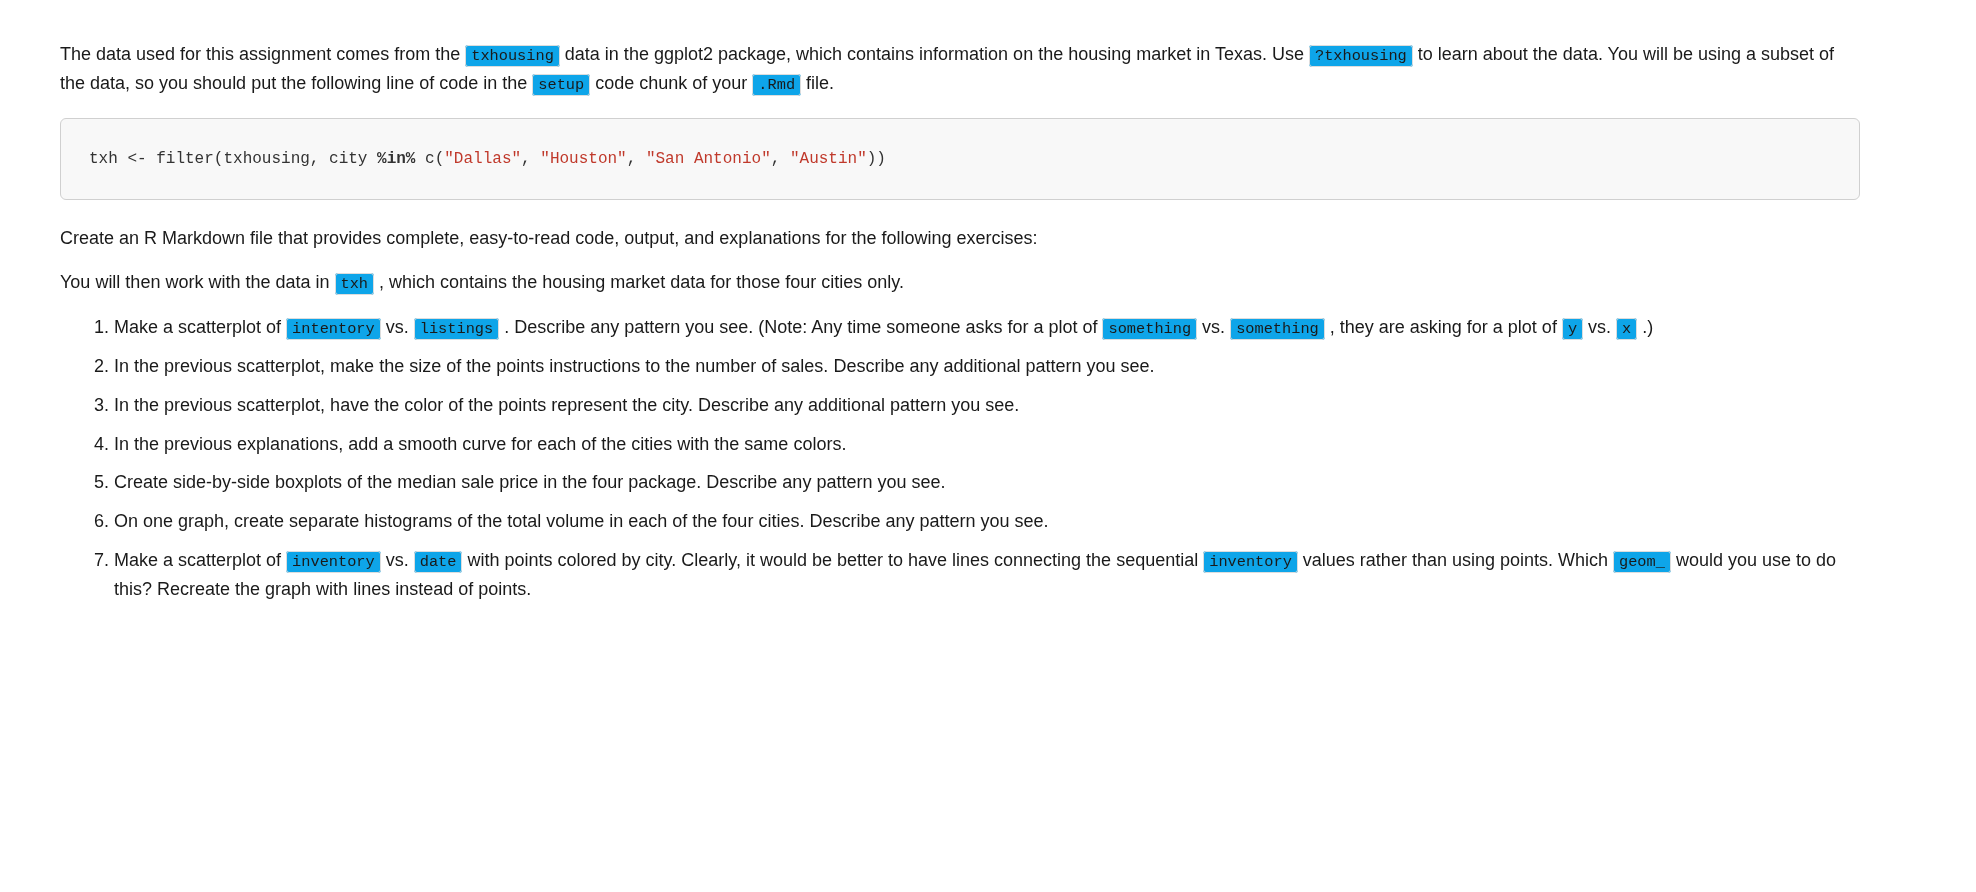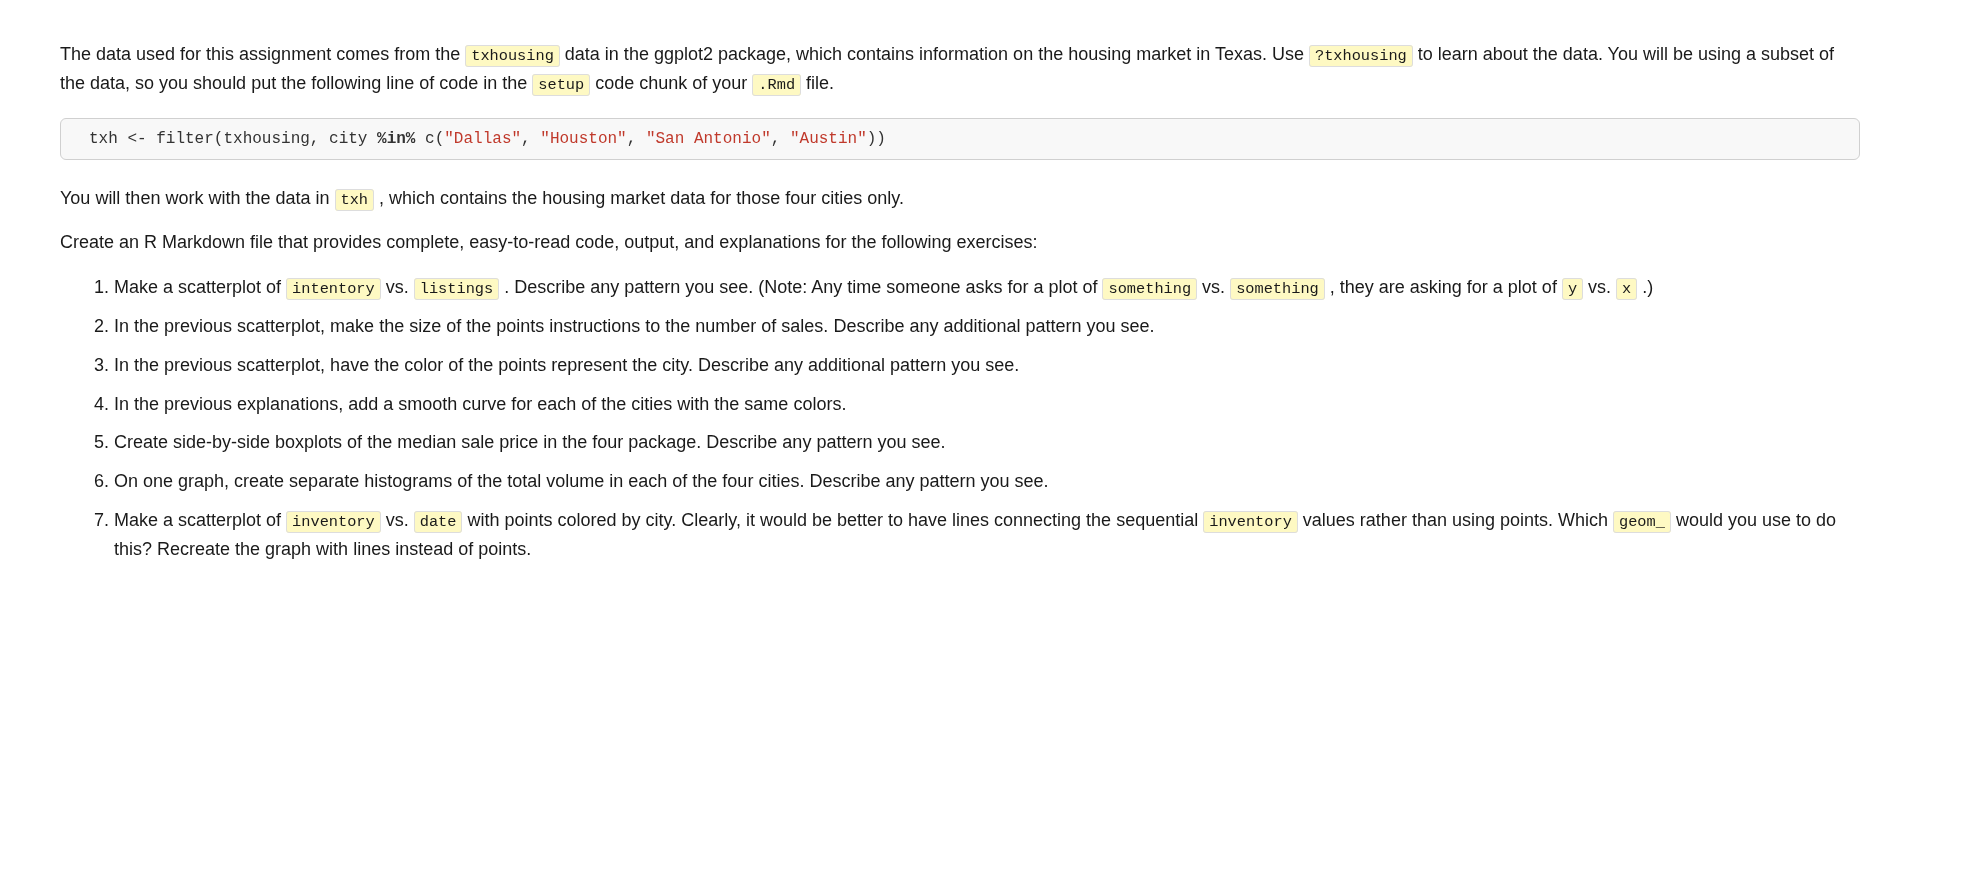--- a/index.html
+++ b/index.html
@@ -22,31 +22,31 @@
       max-width: 1800px;
     }
 
     p {
       margin-bottom: 16px;
     }
 
     code.inline {
       font-family: "SFMono-Regular", Consolas, "Liberation Mono", Menlo, monospace;
       font-size: 0.85em;
-      background: #fef9c3;
+      background: #0ea5e9;
       border: 1px solid #ddd;
       border-radius: 3px;
       padding: 1px 5px;
     }
 
     .code-block {
       background: #f8f8f8;
       border: 1px solid #d0d0d0;
       border-radius: 6px;
-      padding: 8px 28px;
+      padding: 28px 28px;
       margin: 20px 0 24px 0;
       font-family: "SFMono-Regular", Consolas, "Liberation Mono", Menlo, monospace;
       font-size: 16px;
       line-height: 1.5;
       color: #333;
     }
 
     .code-block .str {
       color: #c0392b;
     }
@@ -67,25 +67,25 @@
 <div class="prose">
 
   <p>
     <span>The data used for this assignment comes from the </span><code class="inline">txhousing</code><span> data in the ggplot2 package, which contains information on the housing market in Texas. Use </span><code class="inline">?txhousing</code><span> to learn about the data. You will be using a subset of the data, so you should put the following line of code in the </span><code class="inline">setup</code><span> code chunk of your </span><code class="inline">.Rmd</code><span> file.</span>
   </p>
 
   <div class="code-block">
     <span>txh &lt;- filter(txhousing, city <strong>%in%</strong> c(</span><span class="str">"Dallas"</span><span>, </span><span class="str">"Houston"</span><span>, </span><span class="str">"San Antonio"</span><span>, </span><span class="str">"Austin"</span><span>))</span>
   </div>
 
+  <p>Create an R Markdown file that provides complete, easy-to-read code, output, and explanations for the following exercises:</p>
+
   <p>
     <span>You will then work with the data in </span><code class="inline">txh</code><span> , which contains the housing market data for those four cities only.</span>
   </p>
-
-  <p>Create an R Markdown file that provides complete, easy-to-read code, output, and explanations for the following exercises:</p>
 
   <ol>
 
     <li>
       <span>Make a scatterplot of </span><code class="inline">intentory</code><span> vs. </span><code class="inline">listings</code><span> . Describe any pattern you see. (Note: Any time someone asks for a plot of </span><code class="inline">something</code><span> vs. </span><code class="inline">something</code><span> , they are asking for a plot of </span><code class="inline">y</code><span> vs. </span><code class="inline">x</code><span> .)</span>
     </li>
 
     <li>
       <span>In the previous scatterplot, make the size of the points instructions to the number of sales. Describe any additional pattern you see.</span>
     </li>

